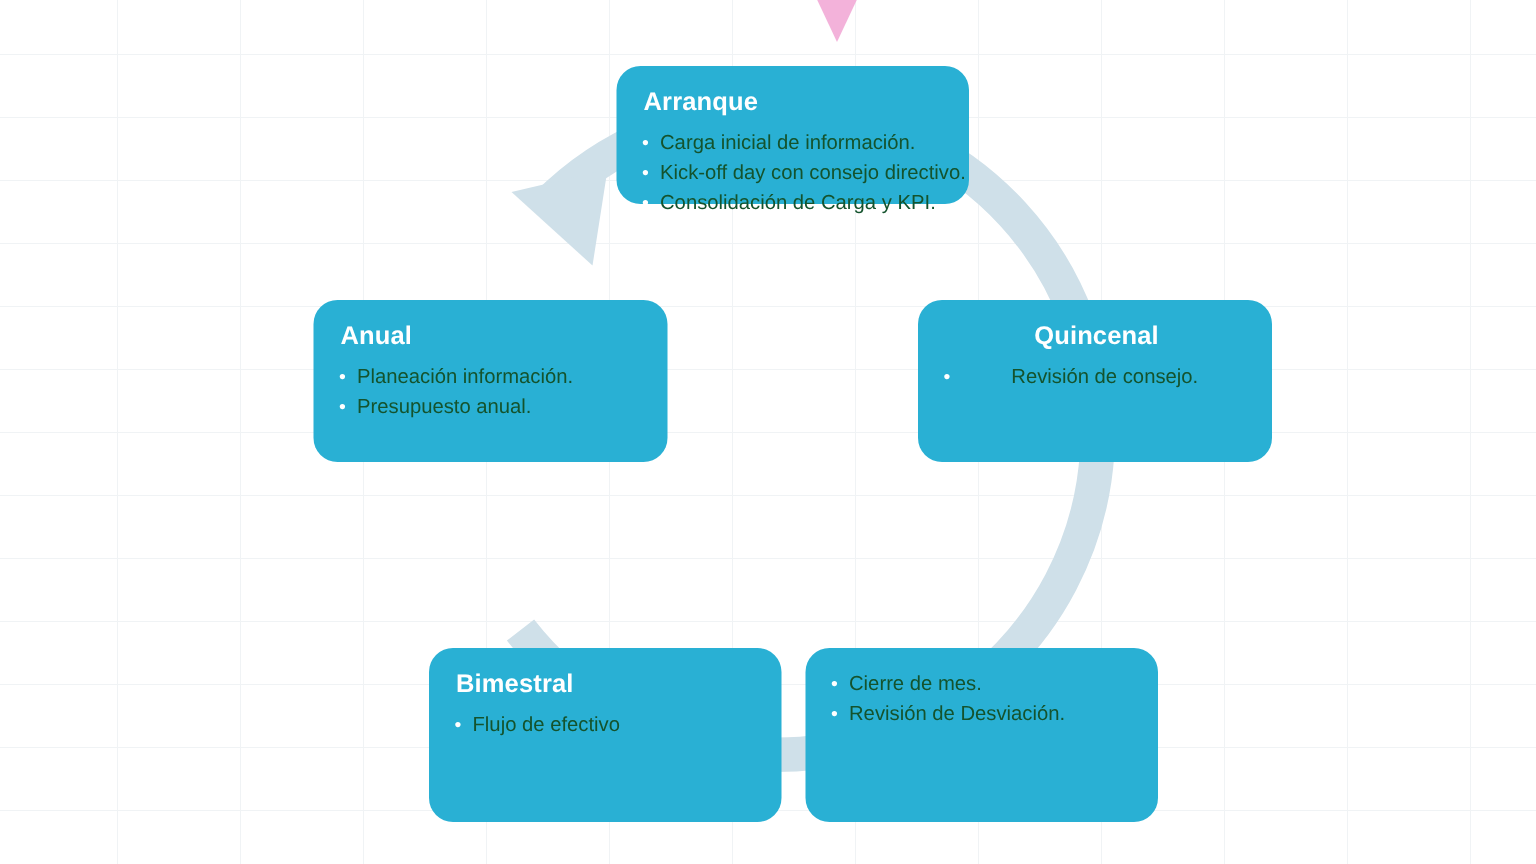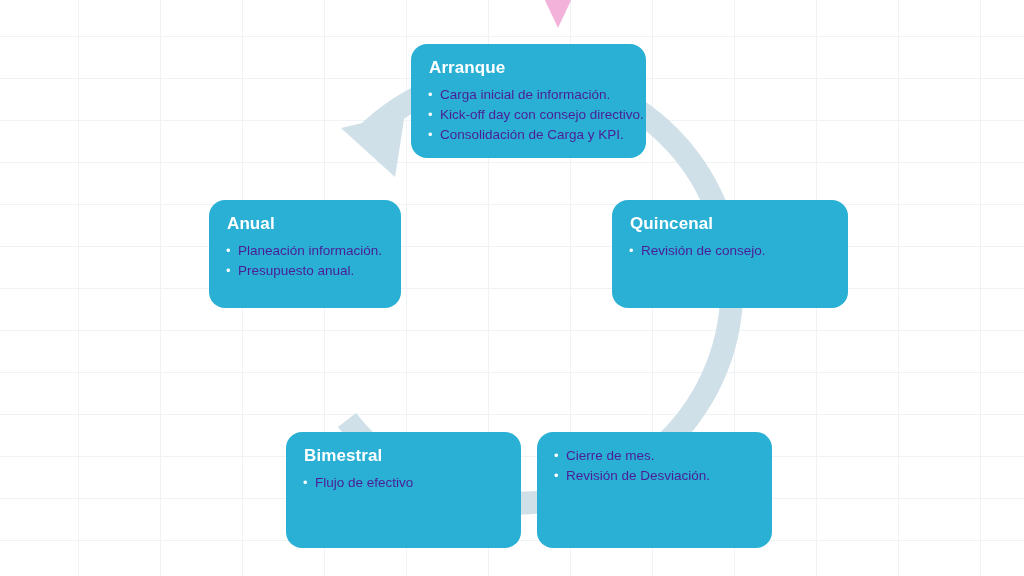--- a/index.html
+++ b/index.html
@@ -57,38 +57,38 @@
     list-style: none;
     margin: 0;
     padding: 0;
   }
   .node-list li {
     position: relative;
     font-size: 13.5px;
     line-height: 19px;
     padding-left: 13px;
     margin-bottom: 1px;
-    color: #4c1d95;
+    color: #14532d;
     white-space: nowrap;
   }
   .node-list li::before {
     content: "\2022";
     position: absolute;
     left: 1px;
     top: -0.5px;
     font-size: 13px;
     color: #ffffff;
   }
 
   
-  #box-arranque  { left: 411px; top: 44px;  width: 235px; height: 114px; }
+  #box-arranque  { left: 411px; top: 44px;  width: 235px; height: 92px; }
   #box-quincenal { left: 612px; top: 200px; width: 236px; height: 108px; }
   #box-mensual   { left: 537px; top: 432px; width: 235px; height: 116px; }
   #box-bimestral { left: 286px; top: 432px; width: 235px; height: 116px; }
-  #box-anual     { left: 209px; top: 200px; width: 192px; height: 108px; }
+  #box-anual     { left: 209px; top: 200px; width: 236px; height: 108px; }
 
   #pink-arrow {
     position: absolute;
     left: 520px;
     top: -40px;
     width: 76px;
     height: 70px;
   }
 </style>
 </head>
@@ -112,21 +112,21 @@
 
   <div class="node-box" id="box-arranque" style="background:#29b0d4;">
     <div class="node-title">Arranque</div>
     <ul class="node-list">
       <li>Carga inicial de información.</li>
       <li>Kick-off day con consejo directivo.</li>
       <li>Consolidación de Carga y KPI.</li>
     </ul>
   </div>
 
-  <div class="node-box" id="box-quincenal" style="background:#29b0d4;">
+  <div class="node-box" id="box-quincenal" style="background:#29b0d4;text-align:center;">
     <div class="node-title">Quincenal</div>
     <ul class="node-list">
       <li>Revisión de consejo.</li>
     </ul>
   </div>
 
   <div class="node-box" id="box-mensual" style="background:#29b0d4;">
     <ul class="node-list">
       <li>Cierre de mes.</li>
       <li>Revisión de Desviación.</li>

